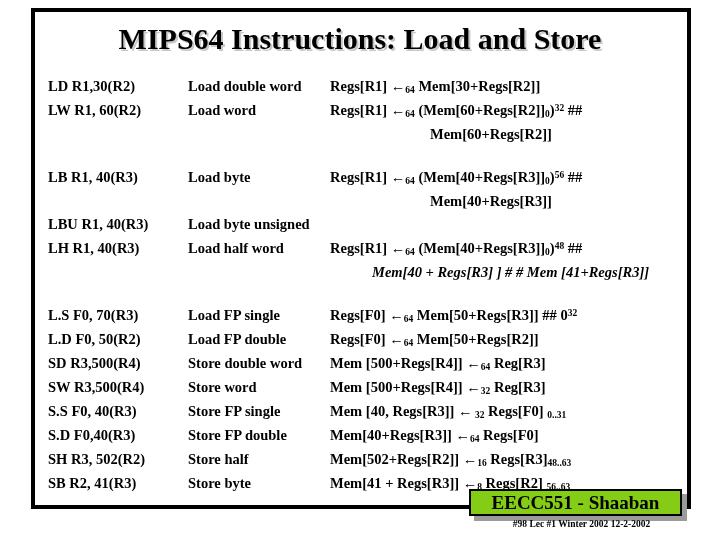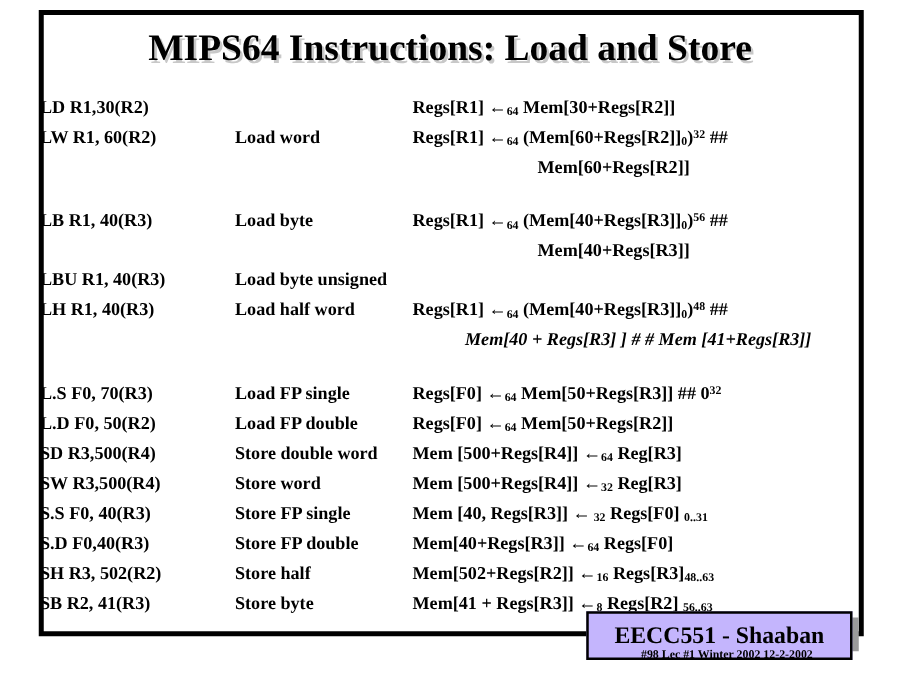--- a/index.html
+++ b/index.html
@@ -52,21 +52,21 @@
     height: 24px;
     font-size: 14.5px;
     font-weight: bold;
     white-space: nowrap;
   }
   .row.gap-before { margin-top: 20px; }
   .row.tight { height: 23px; }
 
   .c1 {
     position: absolute;
-    left: 32px;
+    left: 48px;
     top: 0;
   }
   .c2 {
     position: absolute;
     left: 188px;
     top: 0;
   }
   .c3 {
     position: absolute;
     left: 330px;
@@ -93,22 +93,22 @@
     top: 494px;
     width: 213px;
     height: 27px;
     background: #9b9b9b;
   }
   #badge {
     position: absolute;
     left: 469px;
     top: 489px;
     width: 213px;
-    height: 39px;
-    background: #c4b5fd;
+    height: 27px;
+    background: #84cc16;
     border: 2px solid #000000;
     box-sizing: border-box;
     display: flex;
     align-items: center;
     justify-content: center;
   }
   #badge-label {
     font-size: 19px;
     font-weight: bold;
     font-family: "Liberation Serif", "DejaVu Serif", serif;
@@ -131,20 +131,21 @@
 
 <div id="slide">
 
   <div id="frame"></div>
 
   <div id="title">MIPS64 Instructions: Load and Store</div>
 
   <div class="rows" id="rows-container">
       <div class="row">
         <span class="c1">LD R1,30(R2)</span>
+        <span class="c2">Load double word</span>
         <span class="c3"><span>Regs[R1] </span><span class="arrow">←</span><sub>64</sub><span> Mem[30+Regs[R2]]</span></span>
       </div>
       <div class="row">
         <span class="c1">LW R1, 60(R2)</span>
         <span class="c2">Load word</span>
         <span class="c3"><span>Regs[R1] </span><span class="arrow">←</span><sub>64</sub><span>  (Mem[60+Regs[R2]]</span><sub>0</sub><span>)</span><sup>32</sup><span> ##</span></span>
       </div>
       <div class="row tight">
         <span class="cont" style="left: 430px;">Mem[60+Regs[R2]]</span>
       </div>

